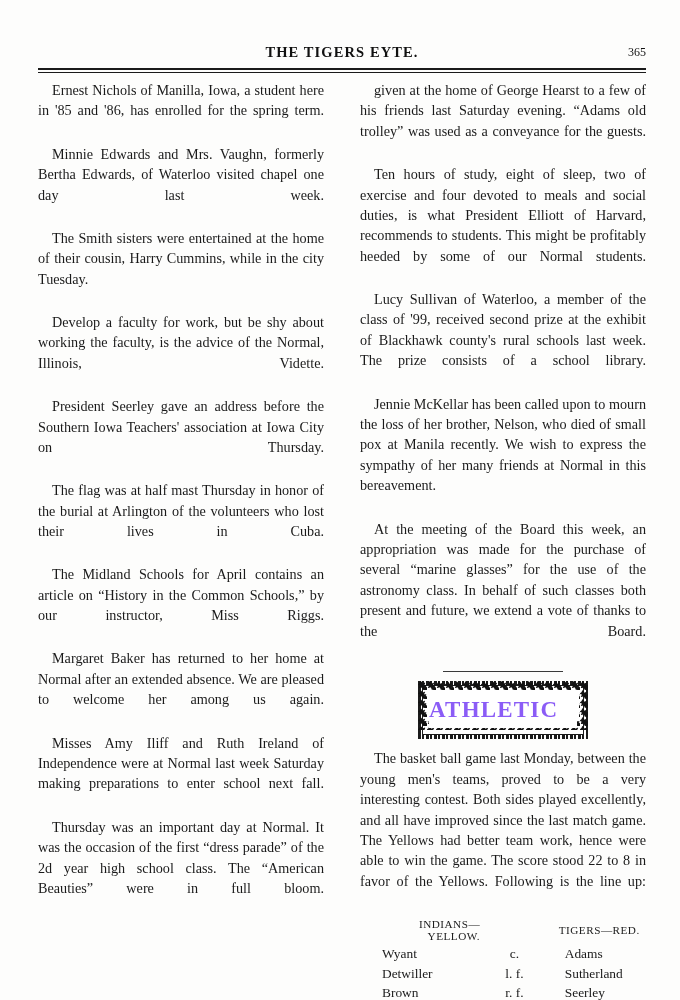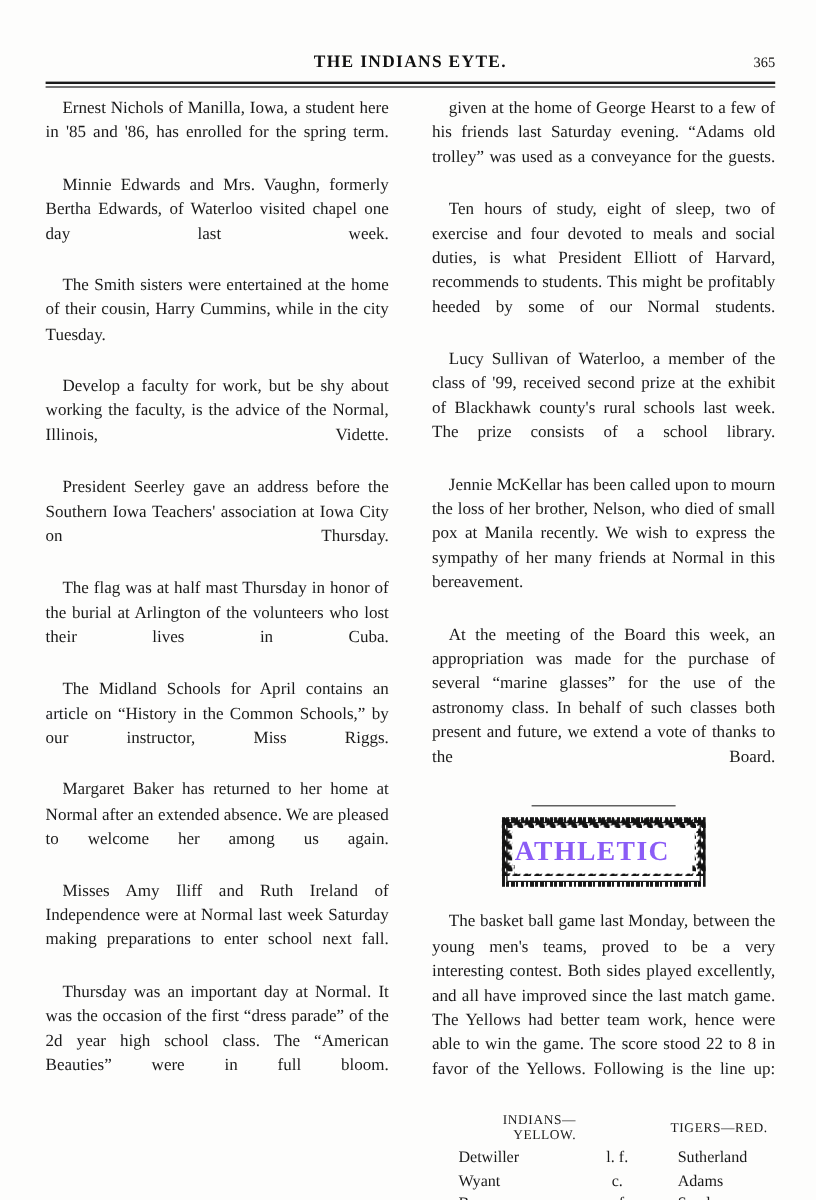--- a/index.html
+++ b/index.html
@@ -185,21 +185,21 @@
   .lineup .col-team2 { width: 34%; padding-left: 16px; }
   .lineup th.col-team { padding-left: 14px; text-align: right; }
   .lineup th.col-team2 { padding-left: 10px; }
 </style>
 </head>
 <body>
 
 <div class="page">
 
   <div class="running-head">
-    <div class="head-title">THE INDIANS EYTE.</div>
+    <div class="head-title">THE TIGERS EYTE.</div>
     <div class="head-folio">365</div>
   </div>
 
   <div class="rule-double">
     <div class="thick"></div>
     <div class="gap"></div>
     <div class="thin"></div>
   </div>
 
   <div class="columns">
@@ -251,42 +251,42 @@
               </pattern>
             </defs>
             <rect x="0" y="0" width="170" height="9" fill="url(#orn-h)"></rect>
             <rect x="0" y="40" width="170" height="9" fill="url(#orn-h)"></rect>
             <rect x="0" y="0" width="9" height="49" fill="url(#orn-v)"></rect>
             <rect x="161" y="0" width="9" height="49" fill="url(#orn-v)"></rect>
           </svg>
           <div class="banner-label">ATHLETIC</div>
         </div>
 
-        <p class="para" style="margin-top:19px;">The basket ball game last Monday, between the young men's teams, proved to be a very interesting contest.   Both sides played excellently, and all have improved since the last match game.   The Yellows had better team work, hence were able to win the game.   The score stood 22 to 8 in favor of the Yellows.   Following is the line up:</p>
+        <p class="para" style="margin-top:9px;">The basket ball game last Monday, between the young men's teams, proved to be a very interesting contest.   Both sides played excellently, and all have improved since the last match game.   The Yellows had better team work, hence were able to win the game.   The score stood 22 to 8 in favor of the Yellows.   Following is the line up:</p>
 
         <table class="lineup">
           <thead>
             <tr>
               <th class="col-team">INDIANS—YELLOW.</th>
               <th class="col-pos c-pos"></th>
               <th class="col-team2">TIGERS—RED.</th>
             </tr>
           </thead>
           <tbody>
             <tr>
+              <td class="col-team">Wyant</td>
+              <td class="col-pos c-pos">c.</td>
+              <td class="col-team2">Adams</td>
+            </tr>
+            <tr>
               <td class="col-team">Detwiller</td>
               <td class="col-pos c-pos">l. f.</td>
               <td class="col-team2">Sutherland</td>
             </tr>
             <tr>
-              <td class="col-team">Wyant</td>
-              <td class="col-pos c-pos">c.</td>
-              <td class="col-team2">Adams</td>
-            </tr>
-            <tr>
               <td class="col-team">Brown</td>
               <td class="col-pos c-pos">r. f.</td>
               <td class="col-team2">Seerley</td>
             </tr>
             <tr>
               <td class="col-team">Salisbury</td>
               <td class="col-pos c-pos">l. g.</td>
               <td class="col-team2">Hardy</td>
             </tr>
 

